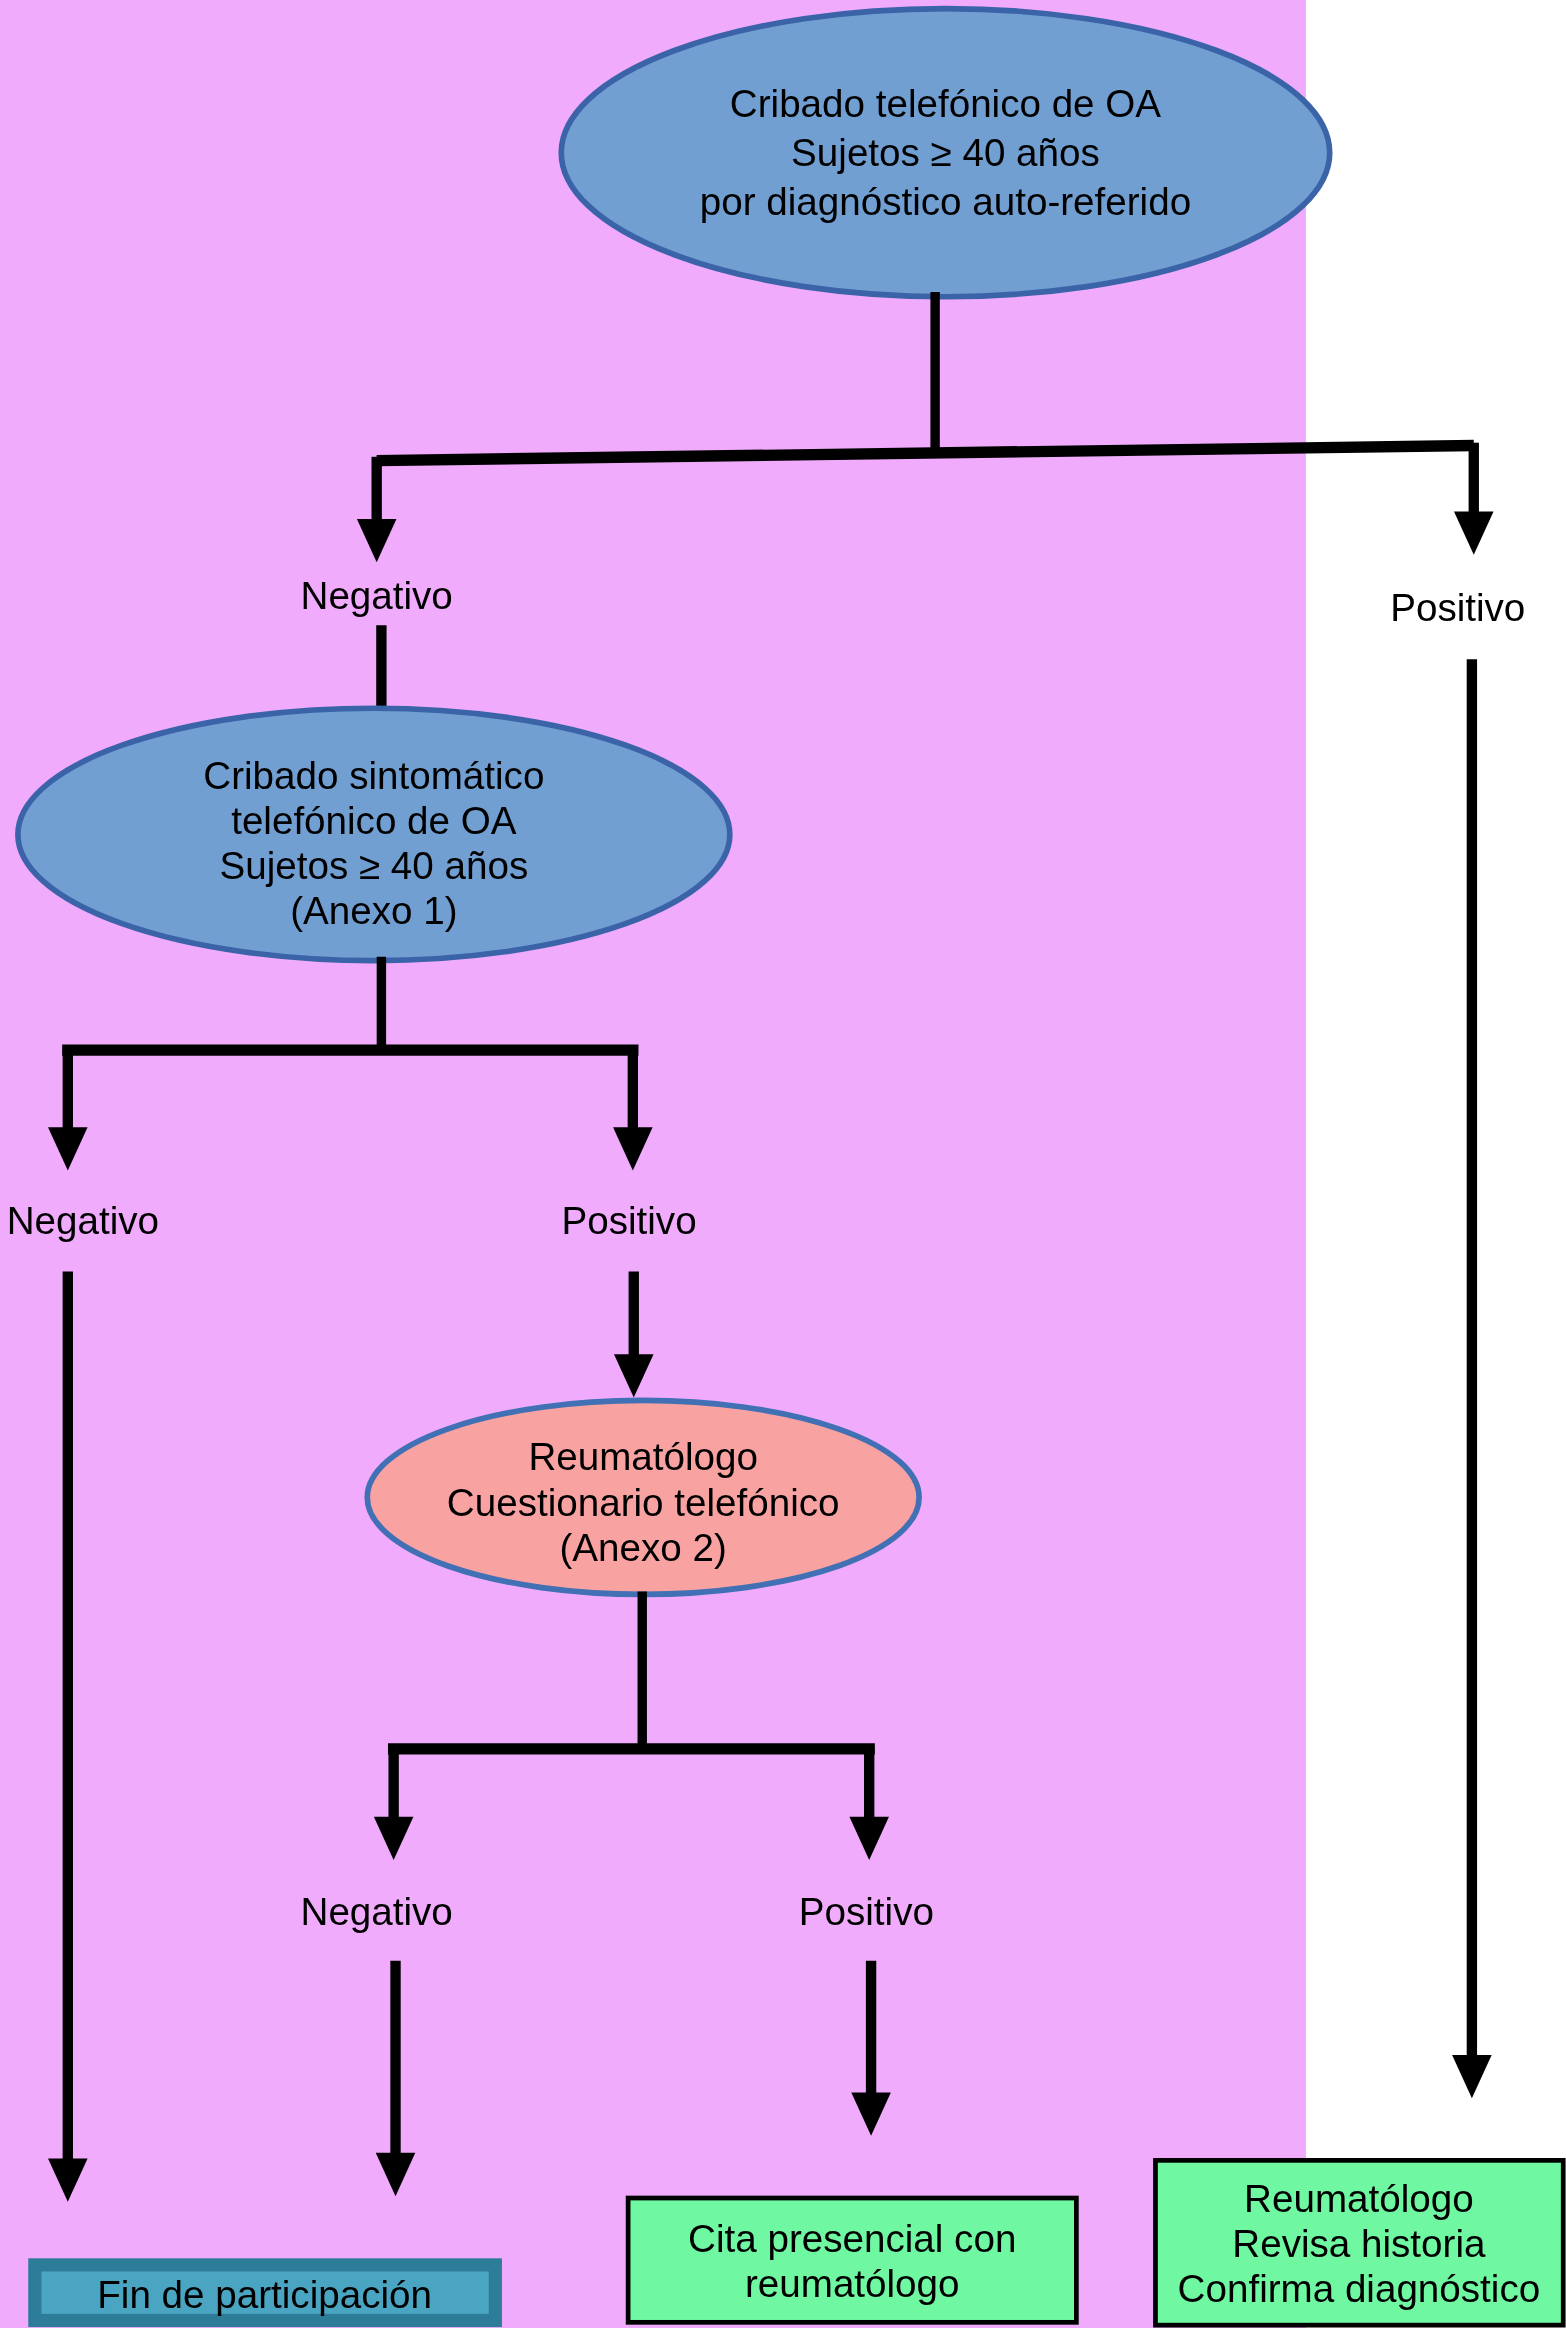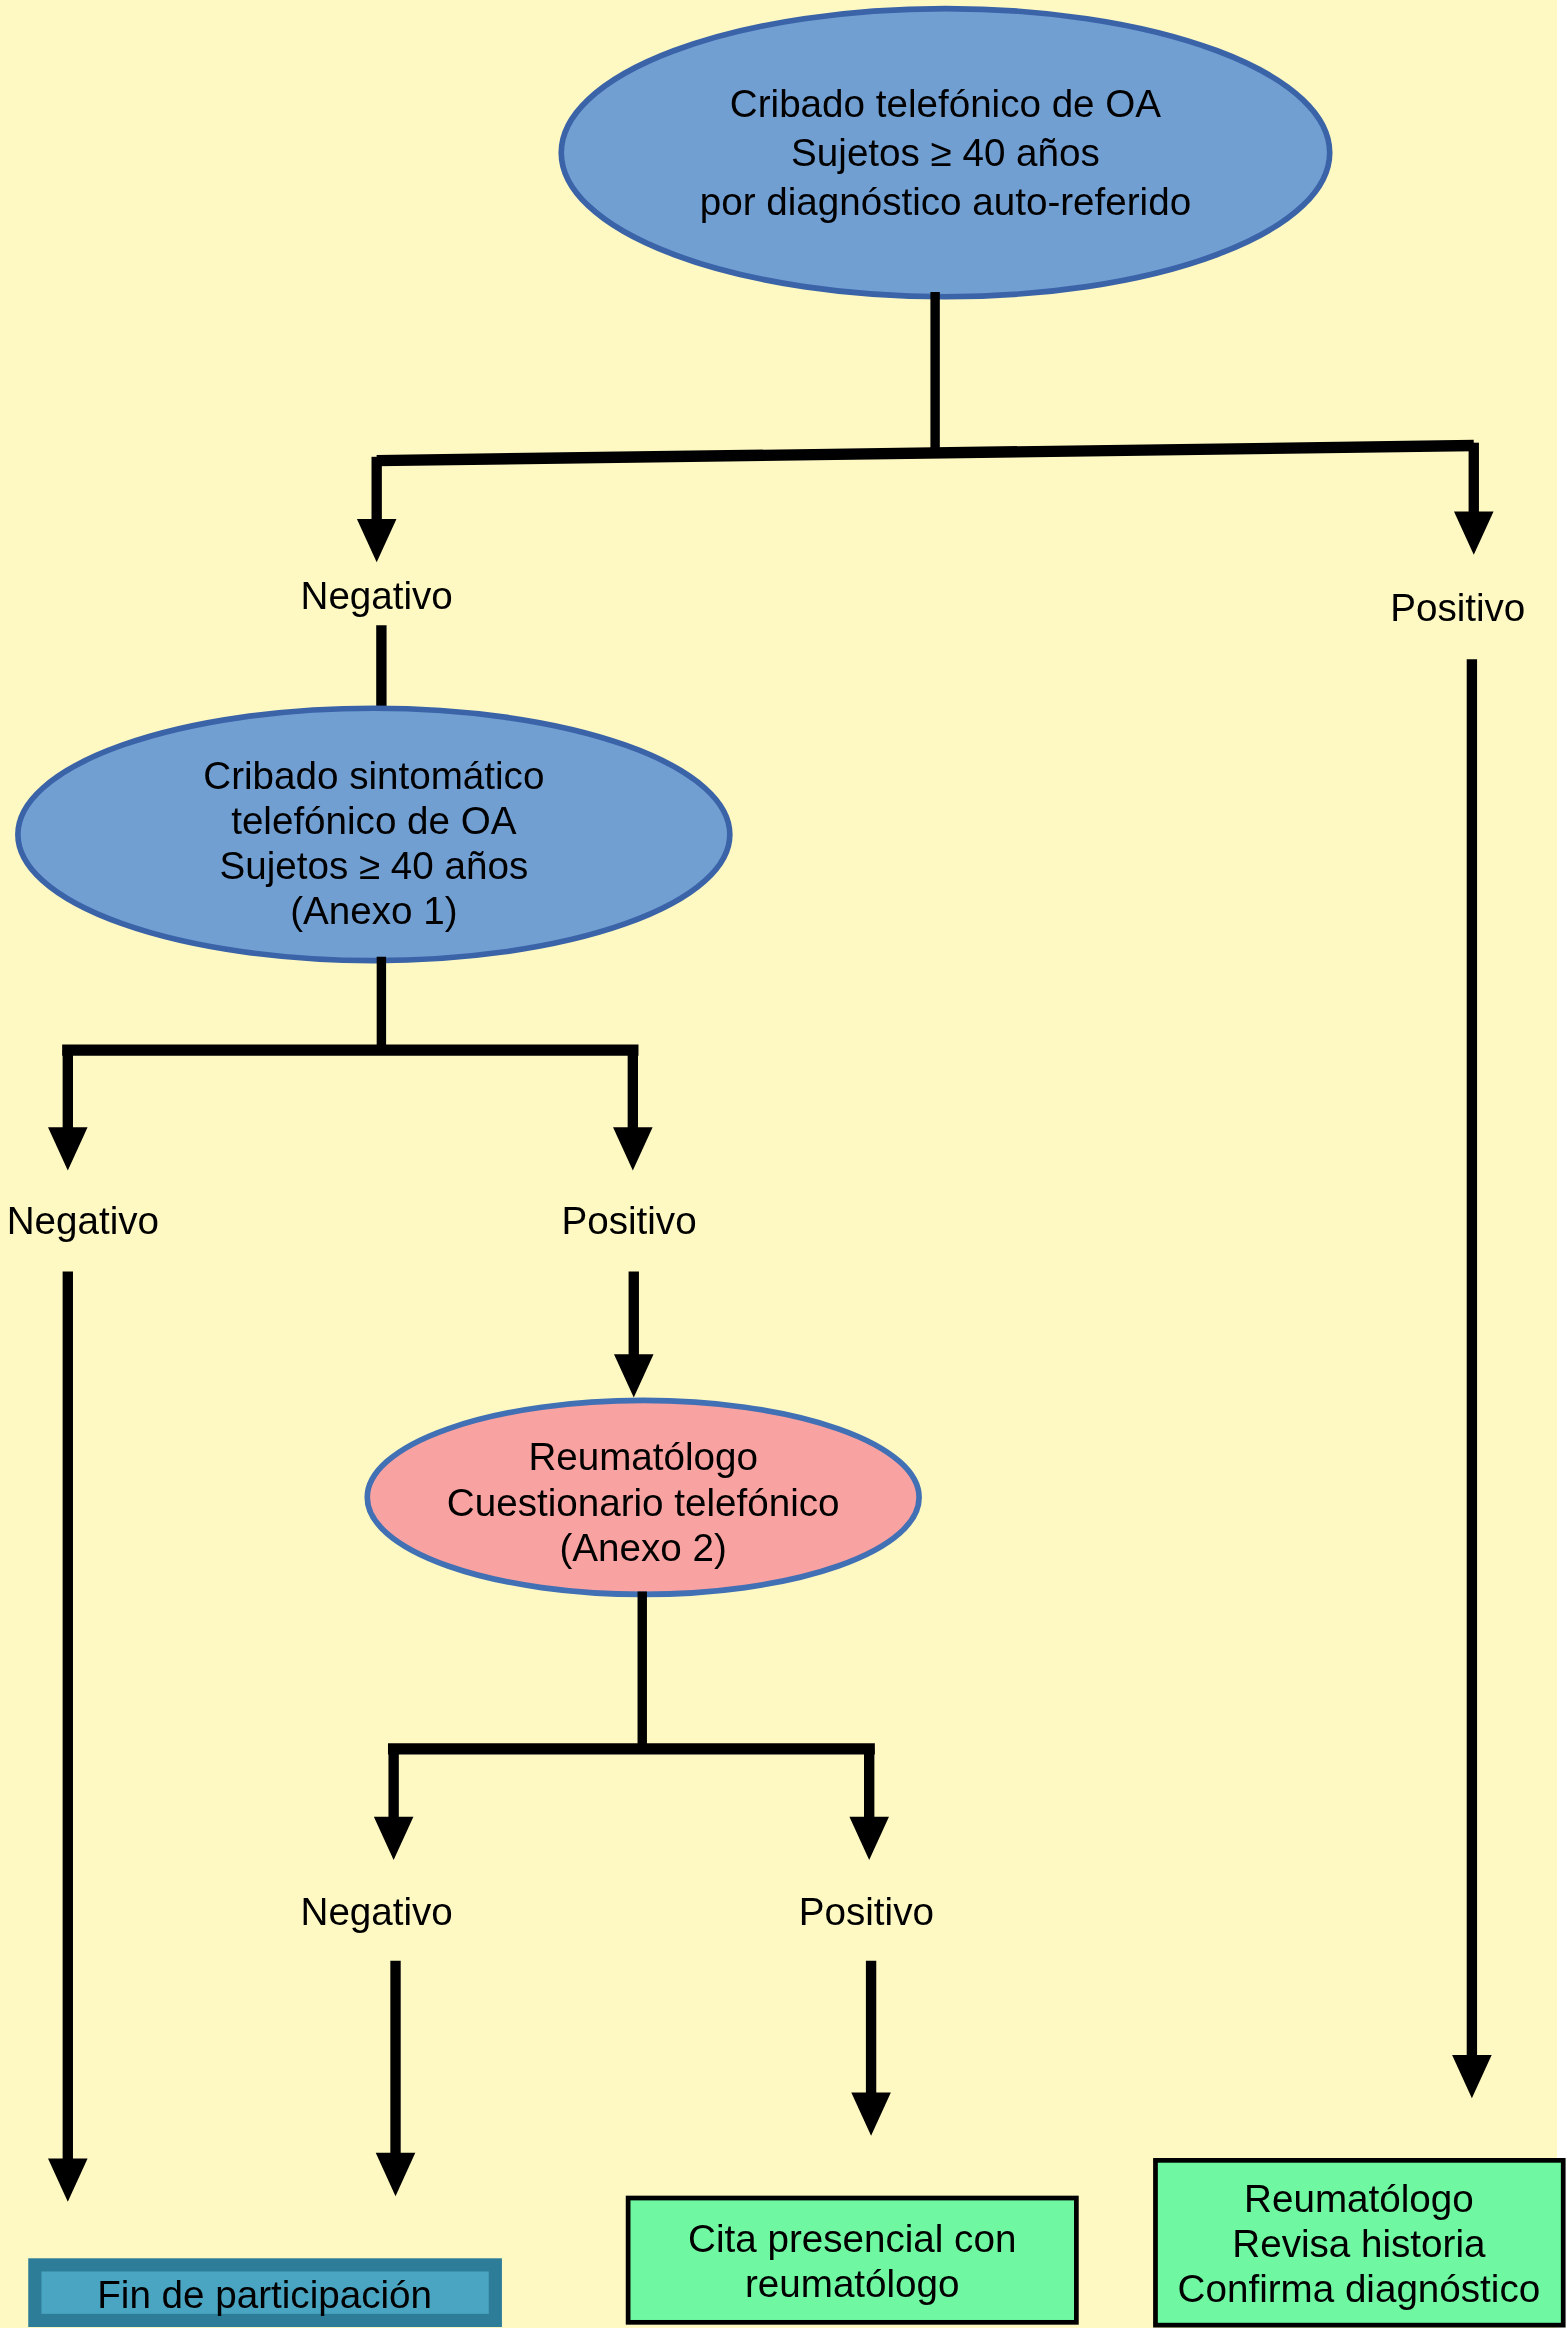--- a/index.html
+++ b/index.html
@@ -1,16 +1,16 @@
 <!DOCTYPE html>
 <html style="font-size:15px"><head>
 <meta charset="utf-8">
 <style>
   html,body{margin:0;padding:0;background:#ffffff;}
-  .page{width:1557px;height:2329px;position:relative;background:#fef9c3;}
+  .page{width:1306px;height:2329px;position:relative;background:#f0abfc;}
   svg{display:block;width:1567px;height:2329px;}
   text{
     font-family:"Liberation Sans", sans-serif;
     font-size:41px;
     fill:#000000;
     text-anchor:middle;
     dominant-baseline:central;
   }
   .cline{stroke:#000000;}
   .sw10{stroke-width:10px;}

